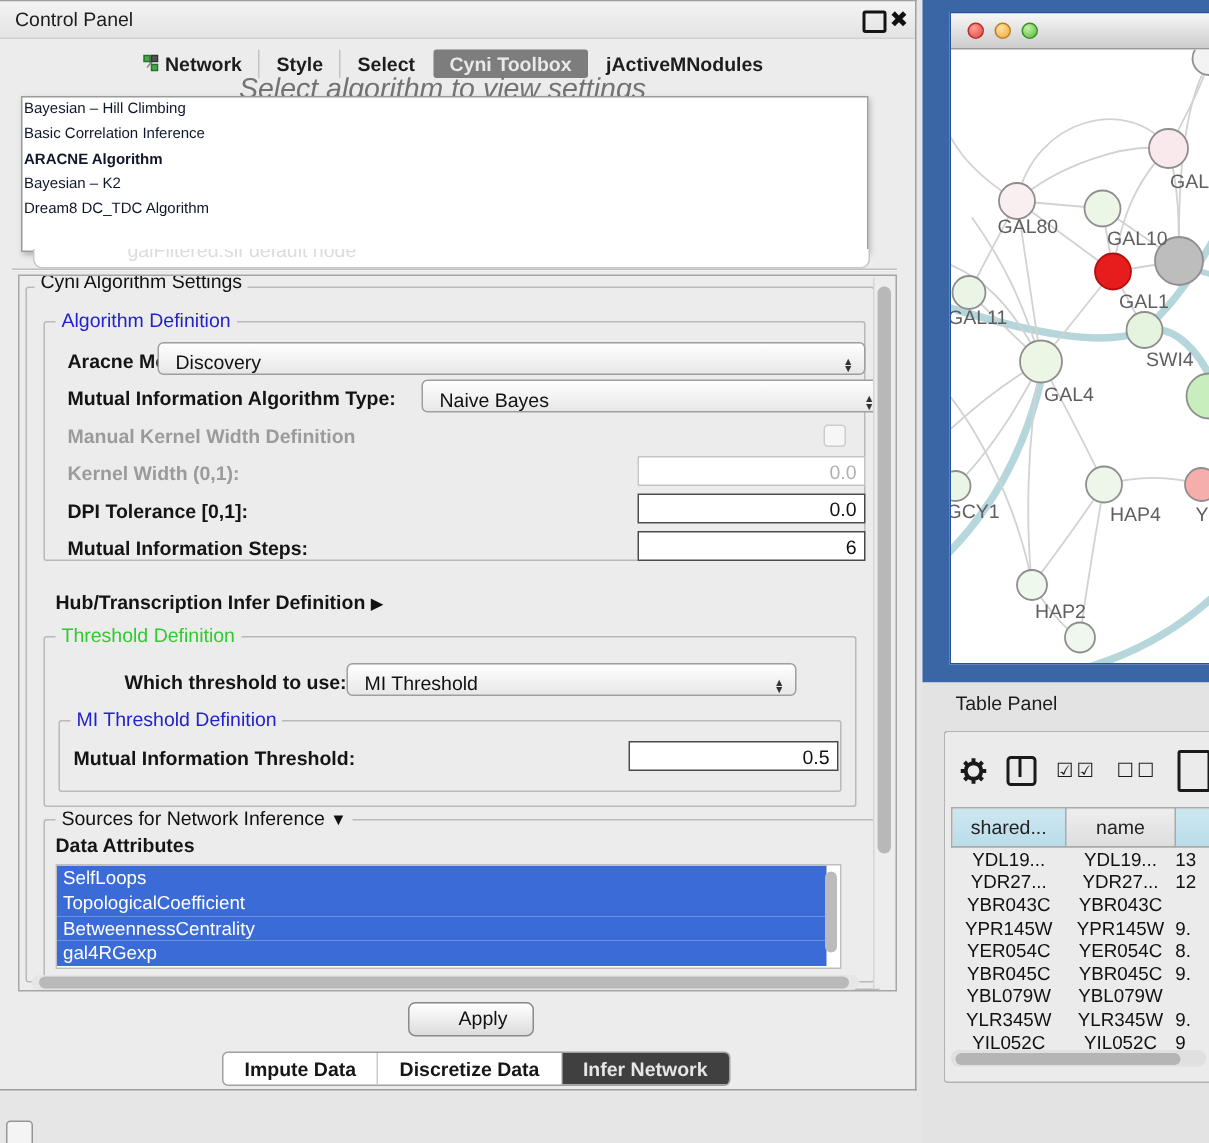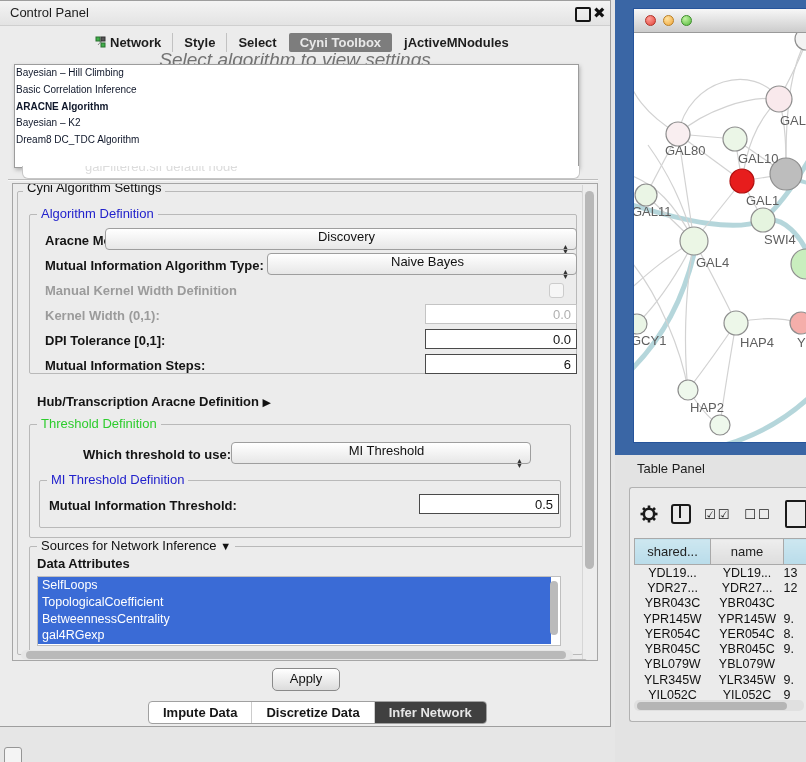--- a/index.html
+++ b/index.html
@@ -35,43 +35,43 @@
   #cp-sep{left:8px;top:178px;width:590px;height:1px;background:#bdbdbd;border-bottom:1px solid #f7f7f7;}
 
   
   #scrollpane{left:12px;top:182px;width:586px;height:478px;border:1px solid #a6a6a6;
     background:#ececec;box-sizing:border-box;overflow:hidden;}
   .grouplabel{position:absolute;font-size:13px;background:#ececec;padding:0 4px;white-space:nowrap;z-index:2;}
   .groupbox{position:absolute;border:1px solid #b9b9b9;border-radius:2px;}
   .flabel{position:absolute;font-size:13px;font-weight:bold;color:#141414;white-space:nowrap;}
   .flabel.dis{color:#9b9b9b;}
   .combo{position:absolute;height:22px;background:linear-gradient(#ffffff,#e7e7e7);
-    border:1px solid #9e9e9e;border-radius:4px;box-sizing:border-box;display:flex;align-items:center;
-    font-size:13px;color:#111;padding-left:11px;flex-direction:column;}
+    border:1px solid #9e9e9e;border-radius:4px;box-sizing:border-box;display:flex;align-items:flex-end;
+    font-size:13px;color:#111;padding-left:11px;}
   .combo .arrows{margin-left:auto;margin-right:7px;display:flex;flex-direction:column;
     font-size:7px;line-height:5px;color:#333;}
   .tfield{position:absolute;height:20px;background:#fff;border:1px solid #4a4a4a;box-sizing:border-box;
     font-size:13px;color:#111;text-align:right;padding:2px 5px 0 0;}
   .tfield.dis{border:1px solid #c4c4c4;color:#b0b0b0;}
   #kern-check{left:536px;top:99px;width:13px;height:13px;border:1px solid #cccccc;border-radius:3px;background:#f6f6f6;}
   .tri{font-size:11px;color:#111;}
 
   
   #attr-list{left:24px;top:392px;width:524px;height:70px;background:#fff;border:1px solid #bfbfbf;
     box-sizing:border-box;overflow:hidden;}
   .attr-item{height:16.8px;line-height:16.8px;background:#3a6bd6;color:#fff;font-size:12.5px;
     padding-left:4px;width:calc(100% - 13px);}
   #attr-vscroll{position:absolute;right:2px;top:4px;width:8px;height:54px;background:#bbbbbb;border-radius:4px;}
   #attr-hscroll{left:8px;top:466px;width:552px;height:10px;background:#e6e6e6;border-radius:5px;}
   #attr-hthumb{left:5px;top:1px;width:540px;height:8px;background:#b9b9b9;border-radius:4px;}
   #main-vscroll{right:1px;top:1px;width:13px;height:474px;background:#ededed;border-left:1px solid #d6d6d6;}
   #main-vthumb{left:2px;top:6px;width:9px;height:378px;background:#b8b8b8;border-radius:5px;}
 
   #apply-btn{left:272px;top:667px;width:66px;height:21px;background:linear-gradient(#ffffff,#dcdcdc);
-    border:1px solid #8a8a8a;border-radius:5px;font-size:13px;color:#111;text-align:center;line-height:20px;}
+    border:1px solid #8a8a8a;border-radius:5px;font-size:13px;color:#111;text-align:center;line-height:20px;padding-left:16px;}
 
   
   #bottom-tabs{left:148px;top:700px;height:21px;display:flex;background:#fff;border:1px solid #a0a0a0;
     border-radius:4px;overflow:hidden;}
   .btab{font-size:13px;font-weight:bold;color:#161616;padding:2px 14px;line-height:17px;}
   .btab + .btab{border-left:1px solid #cccccc;}
   .btab.sel{background:#404040;color:#e6e6e6;}
 
   
   #desktop{left:615px;top:0;width:191px;height:455px;background:#3a66a5;}
@@ -162,39 +162,39 @@
       <span class="grouplabel" style="left:24px;top:22px;color:#2222cc;">Algorithm Definition</span>
       <div class="groupbox" style="left:16px;top:30px;width:546px;height:158px;"></div>
 
       <span class="flabel" style="left:32px;top:49px;">Aracne Mode:</span>
       <div class="combo" style="left:92px;top:44px;width:472px;">
         <span>Discovery</span>
         <span class="arrows">▲<br>▼</span>
       </div>
 
       <span class="flabel" style="left:32px;top:74px;">Mutual Information Algorithm Type:</span>
-      <div class="combo" style="left:254px;top:69px;width:310px;">
+      <div class="combo" style="left:268px;top:69px;width:310px;">
         <span>Naive Bayes</span>
         <span class="arrows">▲<br>▼</span>
       </div>
 
       <span class="flabel dis" style="left:32px;top:99px;">Manual Kernel Width Definition</span>
       <div id="kern-check" class="abs"></div>
 
       <span class="flabel dis" style="left:32px;top:124px;">Kernel Width (0,1):</span>
       <div class="tfield dis" style="left:412px;top:120px;width:152px;">0.0</div>
 
       <span class="flabel" style="left:32px;top:149px;">DPI Tolerance [0,1]:</span>
       <div class="tfield" style="left:412px;top:145px;width:152px;">0.0</div>
 
       <span class="flabel" style="left:32px;top:174px;">Mutual Information Steps:</span>
       <div class="tfield" style="left:412px;top:170px;width:152px;">6</div>
 
       <span class="flabel" style="left:24px;top:210px;">
-        <span>Hub/Transcription Aracne Definition</span>
+        <span>Hub/Transcription Infer Definition</span>
         <span class="tri"> ▶</span>
       </span>
 
       <span class="grouplabel" style="left:24px;top:232px;color:#2ecc2e;">Threshold Definition</span>
       <div class="groupbox" style="left:16px;top:240px;width:540px;height:112px;"></div>
 
       <span class="flabel" style="left:70px;top:263px;">Which threshold to use:</span>
       <div class="combo" style="left:218px;top:258px;width:300px;">
         <span>MI Threshold</span>
         <span class="arrows">▲<br>▼</span>

